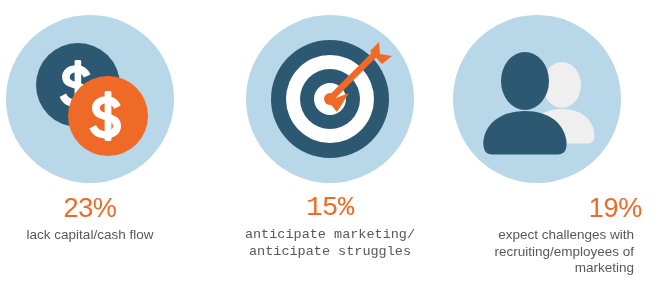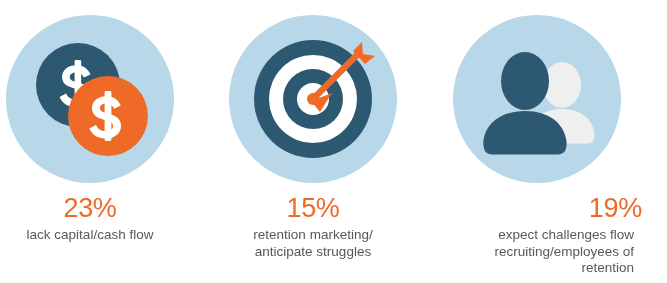--- a/index.html
+++ b/index.html
@@ -20,21 +20,21 @@
     background: #ffffff;
   }
   .stat-column {
     position: absolute;
     top: 0;
     width: 210px;
     height: 283px;
     text-align: center;
   }
   .col-1 { left: -15px; }
-  .col-2 { left: 208px; }
+  .col-2 { left: 225px; font-family: Liberation Mono, monospace; }
   .col-3 { left: 432px; text-align: right; }
 
   .icon-circle {
     position: relative;
     width: 168px;
     height: 168px;
     margin: 15px auto 0 auto;
   }
   .circle-bg {
     position: absolute;
@@ -113,21 +113,21 @@
 
         <line x1="128" y1="40" x2="86" y2="82" stroke="#EE6A26" stroke-width="6.5" stroke-linecap="round"></line>
 
         <path d="M82 86 L103 78 L91 97 Z" fill="#EE6A26"></path>
 
         <path d="M124 36 L133 27 L134 39 L146 41 L136 49 Z" fill="#EE6A26"></path>
       </svg>
     </div>
     <div class="percent">15%</div>
     <div class="caption">
-      <span class="caption-line">retention marketing/</span>
+      <span class="caption-line">anticipate marketing/</span>
       <span class="caption-line">anticipate struggles</span>
     </div>
   </div>
 
   <div class="stat-column col-3">
     <div class="icon-circle">
       <div class="circle-bg"></div>
       <svg class="icon-svg" viewBox="0 0 168 168">
 
         <g fill="#EFEFEF">
@@ -136,19 +136,19 @@
         </g>
 
         <g fill="#2D5871">
           <ellipse cx="72" cy="66" rx="24" ry="29"></ellipse>
           <path d="M72 96c-24 0-39 12.5-41.5 29-0.8 5 0.5 10 2.2 12 1.7 2 5 2.6 9 2.6h60.6c4.2 0 7.5-0.8 9.2-2.8 1.6-2 2.6-6.7 1.8-11.8C110.8 108.5 96 96 72 96z"></path>
         </g>
       </svg>
     </div>
     <div class="percent">19%</div>
     <div class="caption">
-      <span class="caption-line">expect challenges flow</span>
+      <span class="caption-line">expect challenges with</span>
       <span class="caption-line">recruiting/employees of</span>
-      <span class="caption-line">retention</span>
+      <span class="caption-line">marketing</span>
     </div>
   </div>
 
 </div>
 
 </body></html>

